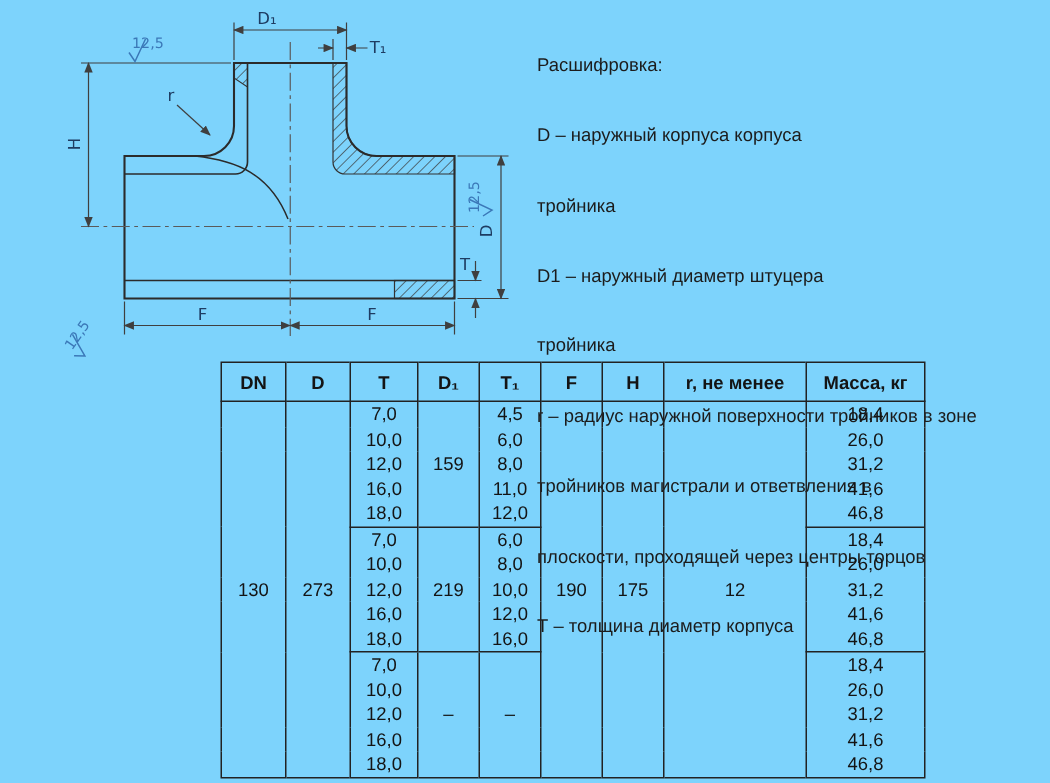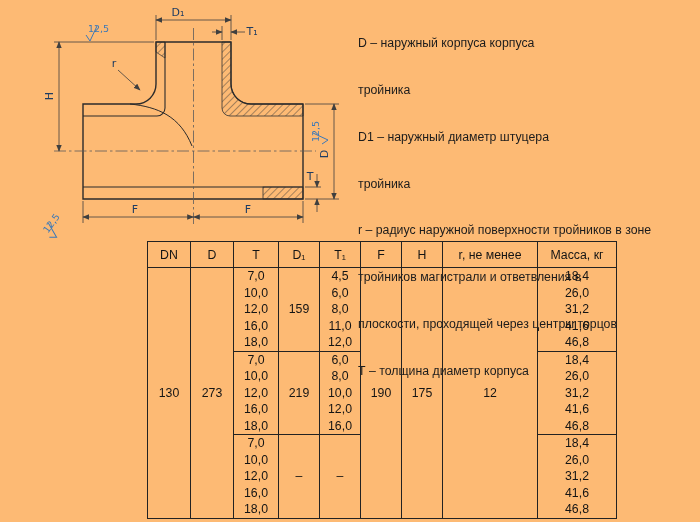--- a/index.html
+++ b/index.html
@@ -1,36 +1,36 @@
 <!DOCTYPE html>
 <html><head>
 <meta charset="utf-8">
 <style>
   html,body{margin:0;padding:0;background:#ffffff;}
-  .page{position:relative;width:700px;height:522px;background:#fdba74;
+  .page{position:relative;width:700px;height:522px;background:#7dd3fc;
         font-family:"Liberation Sans", sans-serif;color:#1a1a1a;overflow:hidden;}
 
   
   .drawing{position:absolute;left:8px;top:4px;}
   .drawing text{font-family:"DejaVu Sans", sans-serif;}
   .lbl{font-size:11px;fill:#1e3c62;}
   .blue{font-size:9.5px;fill:#3b78b8;}
 
   
   .legend{position:absolute;left:358px;top:5px;width:338px;
           font-size:12.3px;line-height:15.6px;color:#1c1c1c;white-space:pre-wrap;}
   .legend div{min-height:15.6px;}
 
   
   .tbl-wrap{position:absolute;left:147px;top:241px;}
   table{border-collapse:collapse;border:1.4px solid #222;}
   th,td{border-left:1px solid #222;border-right:1px solid #222;
         text-align:center;vertical-align:middle;padding:0 4px;
         font-size:12.3px;color:#141414;}
-  th{border-bottom:1px solid #222;height:25px;font-weight:normal;}
+  th{border-bottom:1px solid #222;height:25px;font-weight:bold;}
   td{height:16.5px;line-height:16.5px;}
   td.gs{border-top:1px solid #222;}
   .w-dn{width:34px}.w-d{width:34px}.w-t{width:36px}.w-d1{width:32px}
   .w-t1{width:32px}.w-f{width:32px}.w-h{width:32px}.w-r{width:86px}.w-m{width:70px}
 </style>
 </head>
 <body>
 
 <div class="page">
 
@@ -108,20 +108,21 @@
       <polyline points="0,9 4,15 11,0" stroke="#3b78b8" fill="none" stroke-width="1"></polyline>
       <text class="blue" x="2" y="6">12,5</text>
     </g>
     <g transform="translate(34,228) rotate(-55)">
       <polyline points="0,9 4,15 11,0" stroke="#3b78b8" fill="none" stroke-width="1"></polyline>
       <text class="blue" x="2" y="6">12,5</text>
     </g>
   </svg>
 
   <div class="legend">
+    <div>Расшифровка:</div>
     <div>D – наружный корпуса корпуса</div>
     <div>тройника</div>
     <div>D1 – наружный диаметр штуцера</div>
     <div>тройника</div>
     <div>r – радиус наружной поверхности тройников в зоне</div>
     <div>тройников магистрали и ответвления в</div>
     <div>плоскости, проходящей через центры торцов</div>
     <div>Т – толщина диаметр корпуса</div>
     
     

